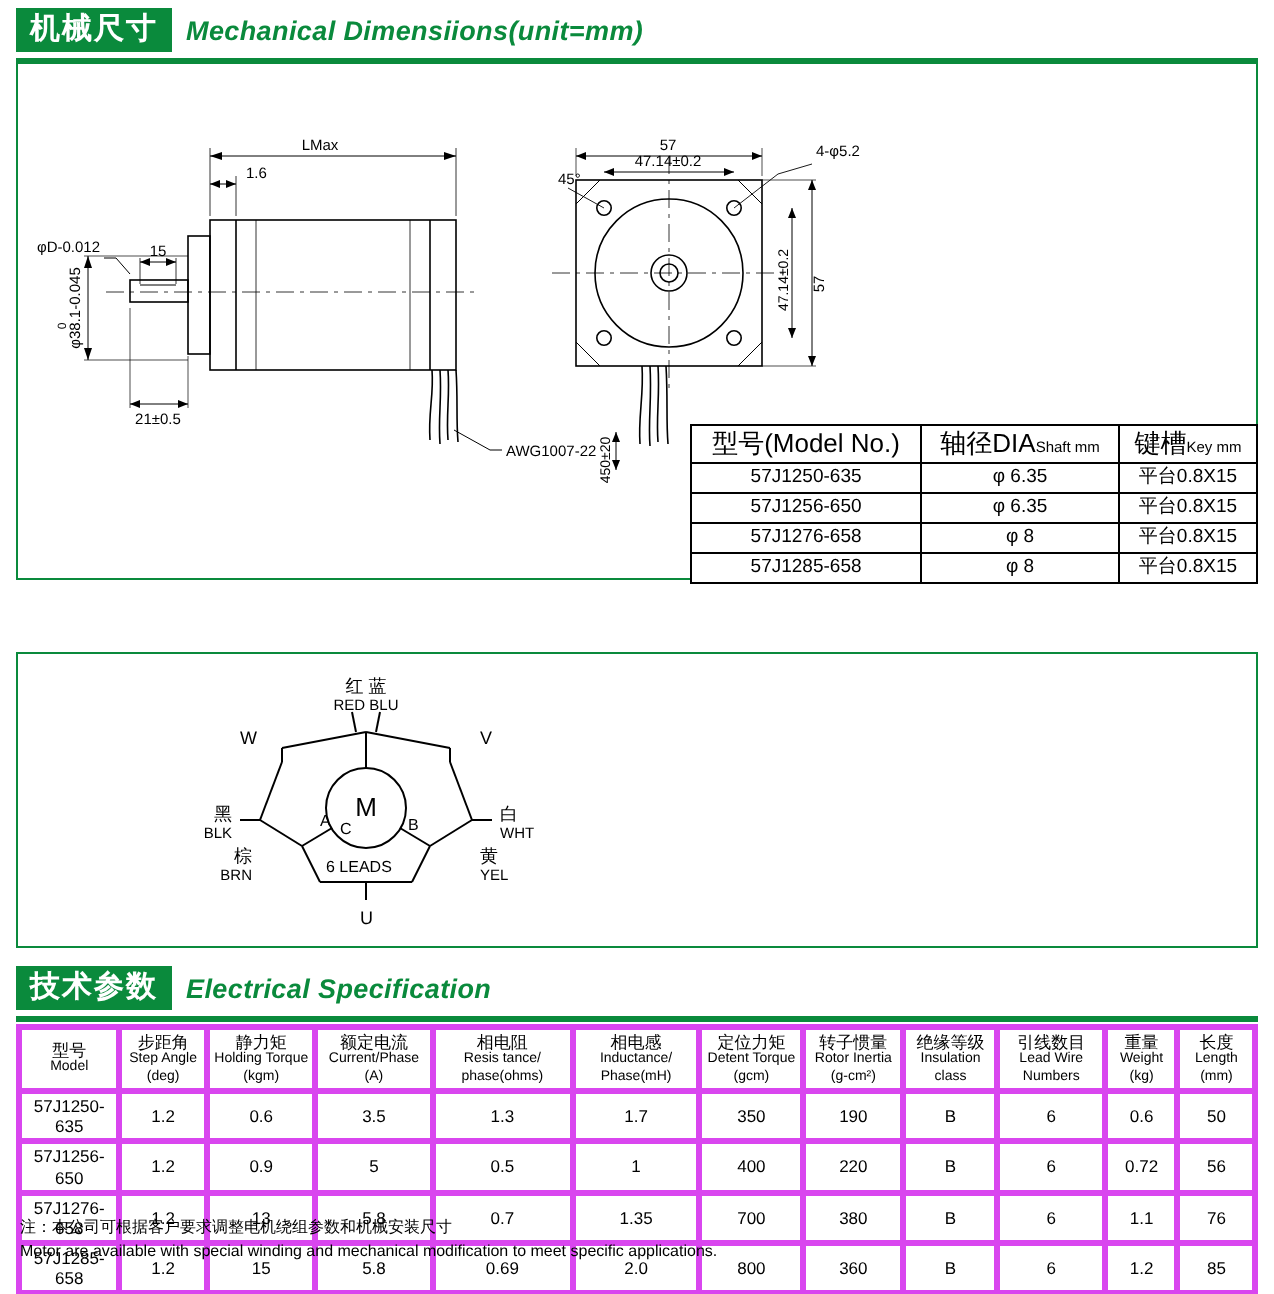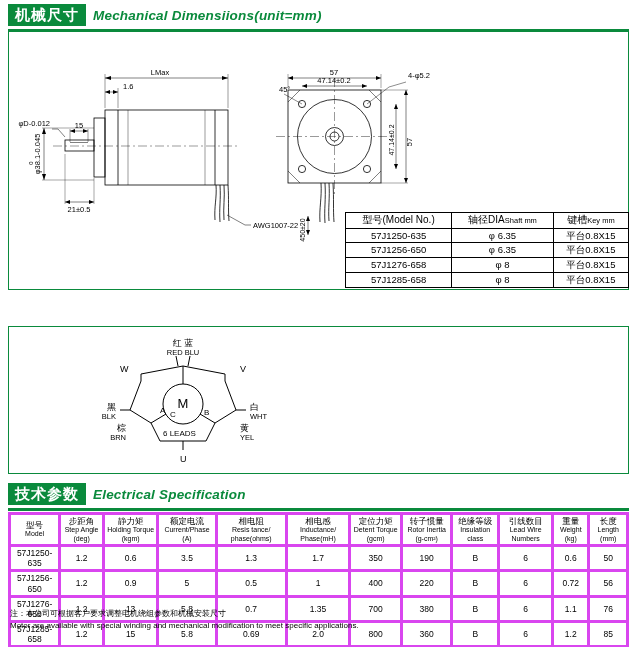--- a/index.html
+++ b/index.html
@@ -14,21 +14,21 @@
 
   
   #mech-head{position:absolute;left:8px;top:4px;width:621px;}
   #mech-box{position:absolute;left:8px;top:30px;width:621px;height:260px;border:1px solid #0a8a3c;box-sizing:border-box;}
   #mech-draw{position:absolute;left:8px;top:30px;width:621px;height:260px;}
 
   
   #model-table{position:absolute;left:345px;top:212px;width:284px;border-collapse:collapse;background:#fff;font-size:9.5px;}
   #model-table td,#model-table th{border:1px solid #000;padding:1px 3px;text-align:center;line-height:1.25;white-space:nowrap;}
   #model-table thead th{font-weight:normal;font-size:8.5px;}
-  .mt-cn{font-size:10px;text-align:center;}
+  .mt-cn{font-size:13px;text-align:center;}
   .mt-en{font-size:7.5px;}
 
   
   #wire-head{position:absolute;left:8px;top:300px;width:621px;}
   #wire-box{position:absolute;left:8px;top:326px;width:621px;height:148px;border:1px solid #0a8a3c;box-sizing:border-box;}
   #wire-draw{position:absolute;left:8px;top:326px;width:621px;height:148px;}
 
   
   #spec-head{position:absolute;left:8px;top:483px;width:621px;}
   #spec-table{position:absolute;left:8px;top:512px;width:621px;border-collapse:collapse;font-size:8.5px;background:#fff;}

